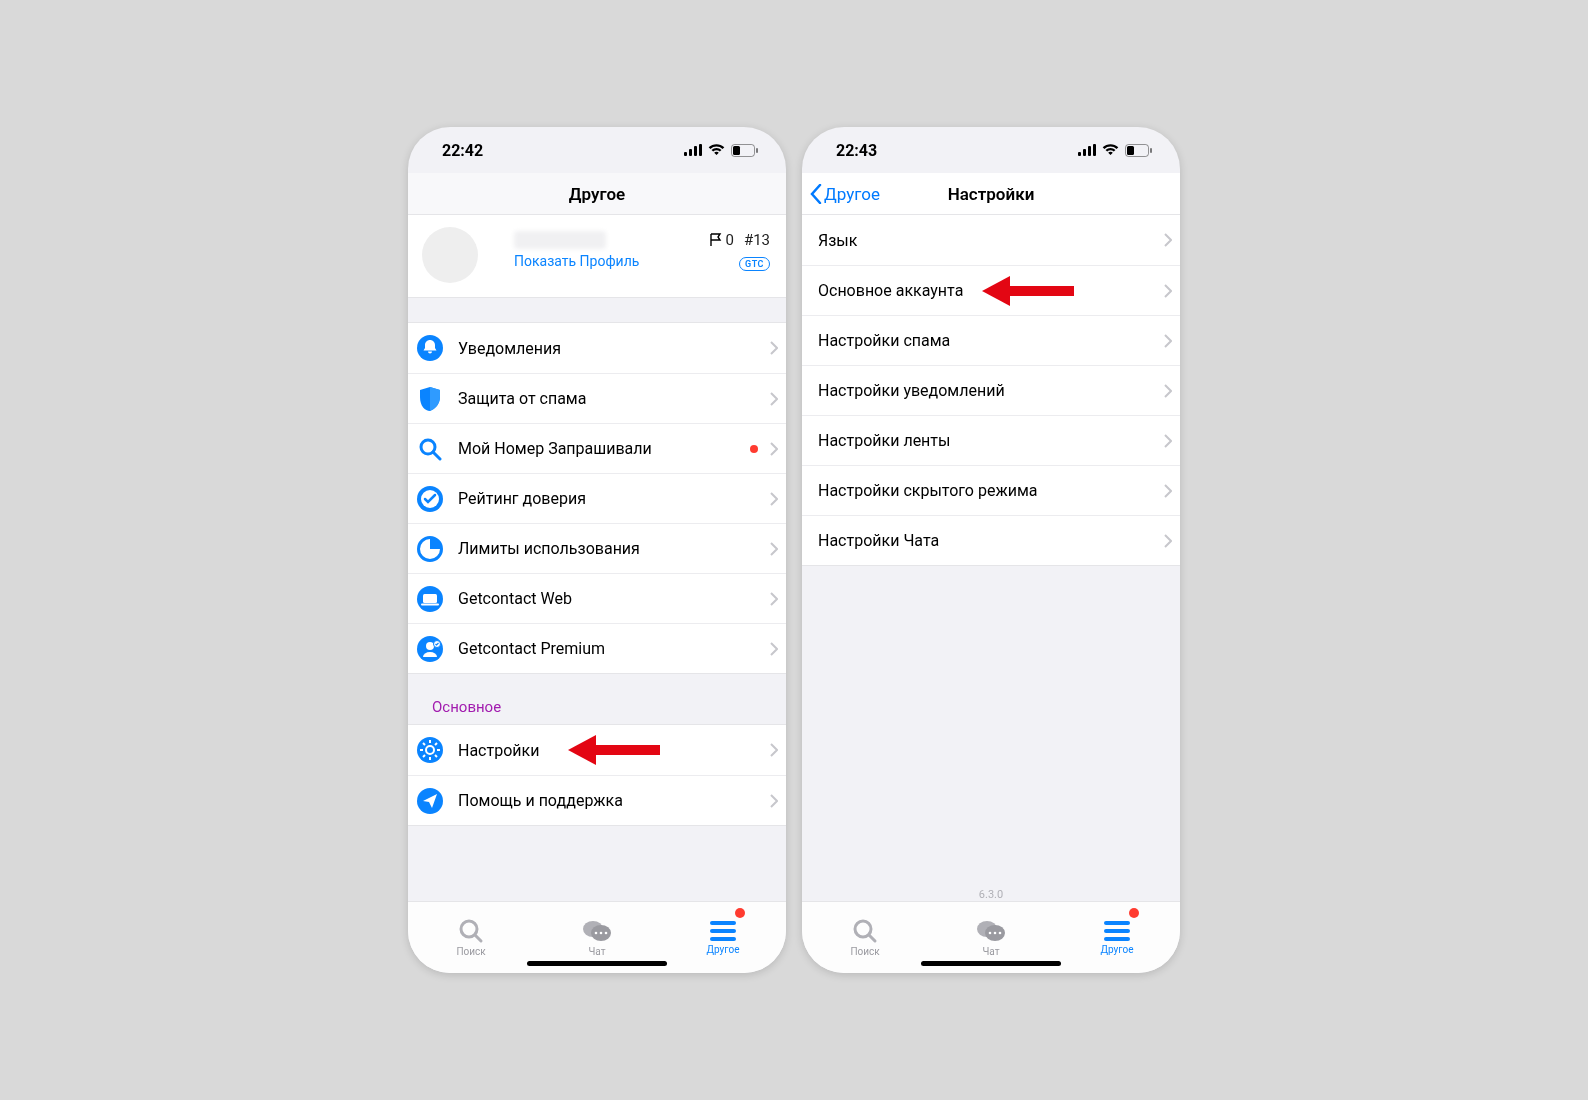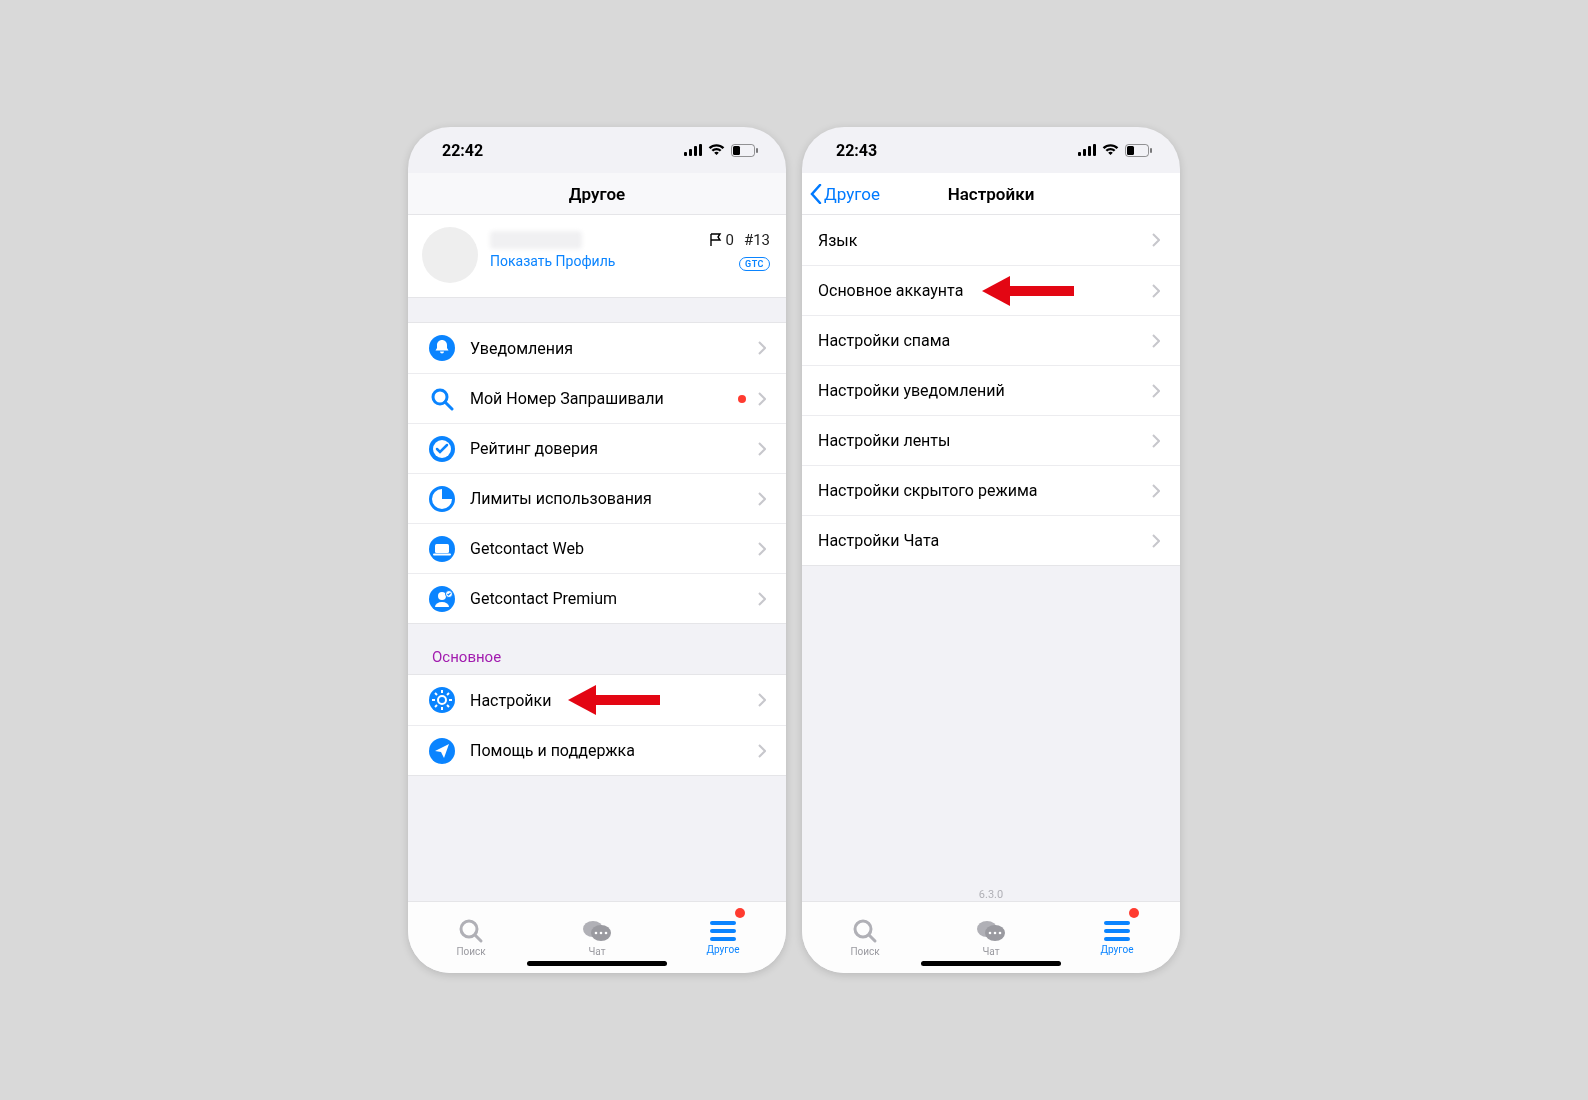--- a/index.html
+++ b/index.html
@@ -58,38 +58,38 @@
   }
   .content { flex:1; overflow:auto; background:#f2f2f6; }
 
   .profile-card {
     background:#fff;
     padding:12px 16px 14px 14px;
     display:flex; align-items:flex-start;
     border-bottom:1px solid #e5e5e8;
   }
   .avatar { width:56px; height:56px; border-radius:50%; background:#eee; flex-shrink:0; margin-right:12px; }
-  .profile-info { flex:1; display:flex; flex-direction:column; gap:4px; padding-top:4px; }
+  .profile-info { flex:1; display:flex; flex-direction:column; gap:4px; padding-top:4px;margin-left:24px; }
   .profile-name-blur {
     width:92px; height:18px;
     background:#f0f0f2;
     border-radius:4px;
     filter: blur(2px);
   }
   .show-profile { color:#0a84ff; font-size:14px; }
   .profile-right { display:flex; flex-direction:column; align-items:flex-end; gap:8px; padding-top:4px; }
   .profile-stats { display:flex; align-items:center; gap:10px; font-size:15px; color:#222; }
   .gtc-badge { border:1px solid #0a84ff; color:#0a84ff; border-radius:10px; font-size:9px; padding:0 5px; line-height:12px; font-weight:600; letter-spacing:0.5px;}
 
   .section-gap { height:24px; }
   .section-label { padding:0 24px 8px; font-size:15px; color:#a21caf; font-weight:400; }
   .list { background:#fff; border-top:1px solid #e5e5e8; border-bottom:1px solid #e5e5e8; }
   .row {
     display:flex; align-items:center;
-    padding:0 20px;
+    padding:0 8px;
     height:50px;
     position:relative;
     cursor:pointer;
   }
   .row + .row { border-top:1px solid #ececef; }
   .row .icon-wrap { width:28px; height:28px; display:flex; align-items:center; justify-content:center; margin-right:14px; }
   .row .label { flex:1; font-size:16px; color:#000; }
   .row .chev { color:#c7c7cc; }
   .row .red-dot { width:8px; height:8px; background:#ff3b30; border-radius:50%; margin-right:12px; }
 
@@ -173,20 +173,32 @@
 
       <div class="list">
         <div class="row">
           <span class="icon-wrap">
               <svg width="26" height="26" viewBox="0 0 26 26">
                 <circle cx="13" cy="13" r="13" fill="#0a84ff"></circle>
                 <path d="M13 5 c-2.8 0-5 2.2-5 5 v3 l-1.5 2.5 h13 L18 13 v-3 c0-2.8-2.2-5-5-5 z M11 16.5 a2 2 0 0 0 4 0" fill="#fff"></path>
               </svg>
             </span>
           <span class="label">Уведомления</span>
+          <svg class="chev" width="8" height="14" viewBox="0 0 8 14">
+              <path d="M1 1 l6 6 -6 6" fill="none" stroke="currentColor" stroke-width="2"></path>
+            </svg>
+        </div>
+        <div class="row">
+          <span class="icon-wrap">
+              <svg width="24" height="26" viewBox="0 0 24 26">
+                <path d="M12 1 l10 3 v7 c0 7-5 12-10 14 C7 25 2 20 2 11 V4 z" fill="#0a84ff"></path>
+                <path d="M12 1 l10 3 v7 c0 7-5 12-10 14 z" fill="#2f9bff"></path>
+              </svg>
+            </span>
+          <span class="label">Защита от спама</span>
           <svg class="chev" width="8" height="14" viewBox="0 0 8 14">
               <path d="M1 1 l6 6 -6 6" fill="none" stroke="currentColor" stroke-width="2"></path>
             </svg>
         </div>
         <div class="row">
           <span class="icon-wrap">
               <svg width="24" height="24" viewBox="0 0 24 24">
                 <circle cx="10" cy="10" r="7" fill="none" stroke="#0a84ff" stroke-width="3"></circle>
                 <line x1="15" y1="15" x2="22" y2="22" stroke="#0a84ff" stroke-width="3" stroke-linecap="round"></line>
               </svg>

